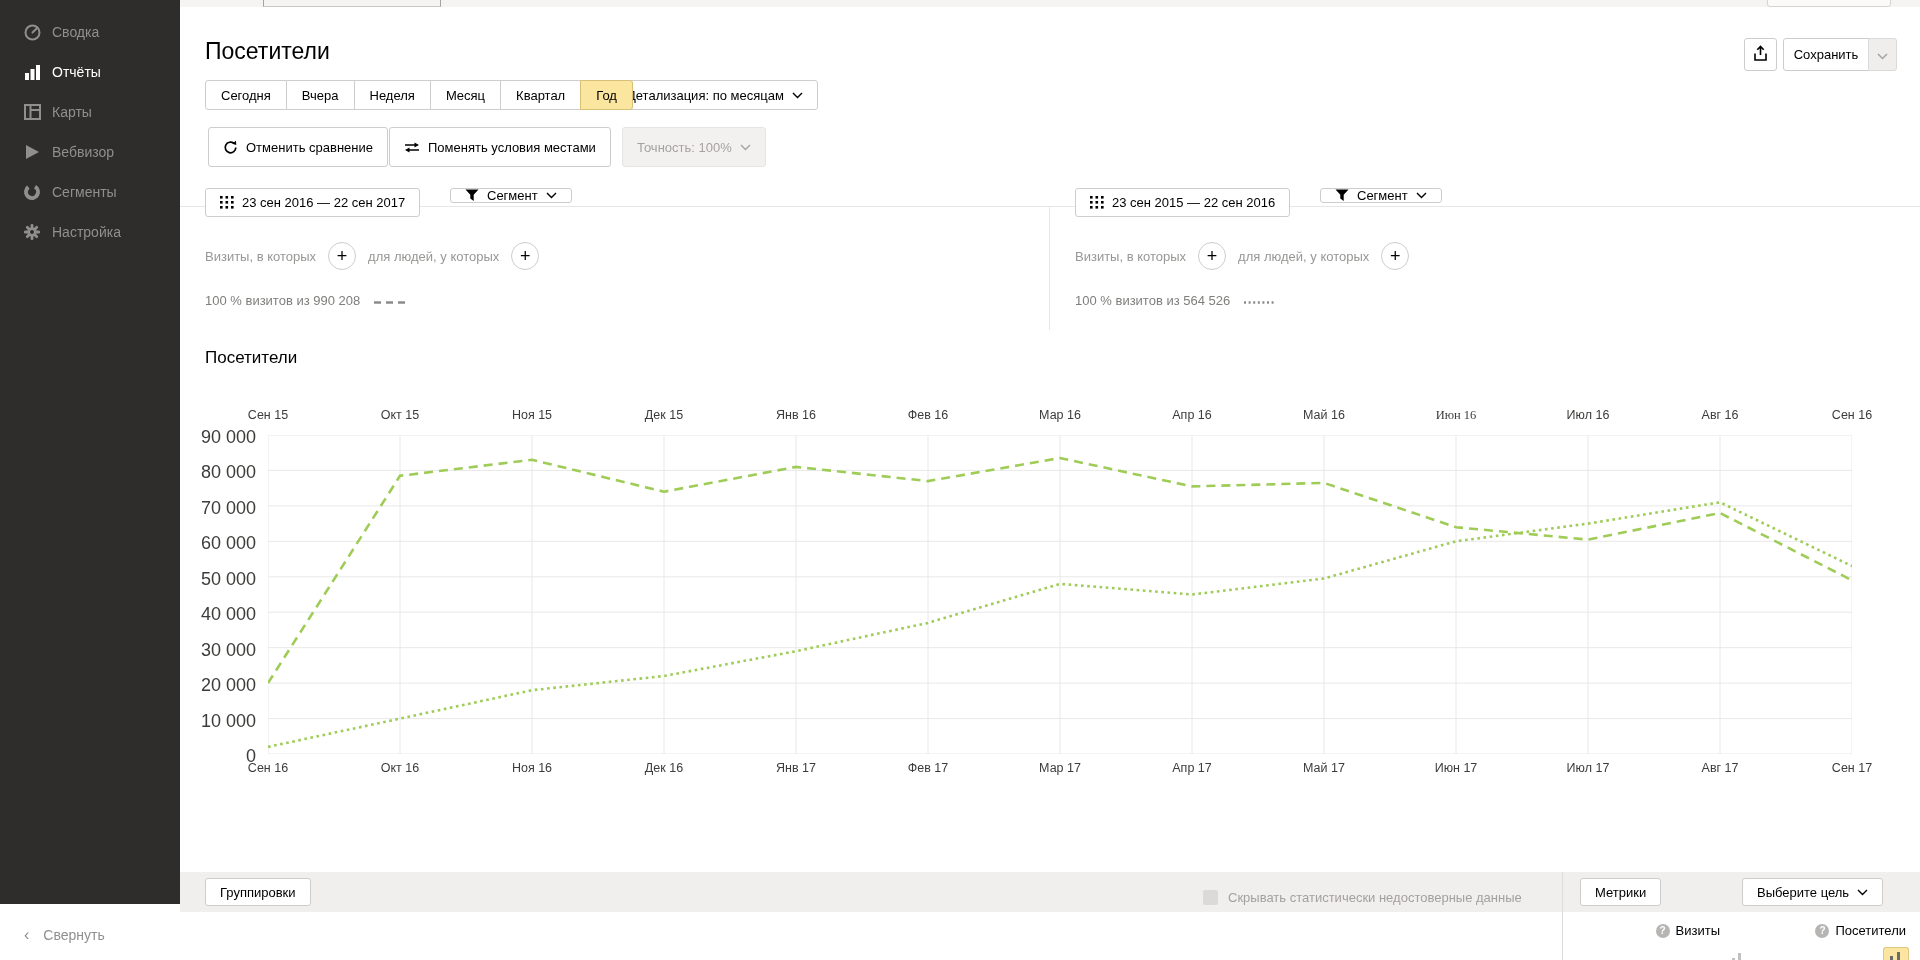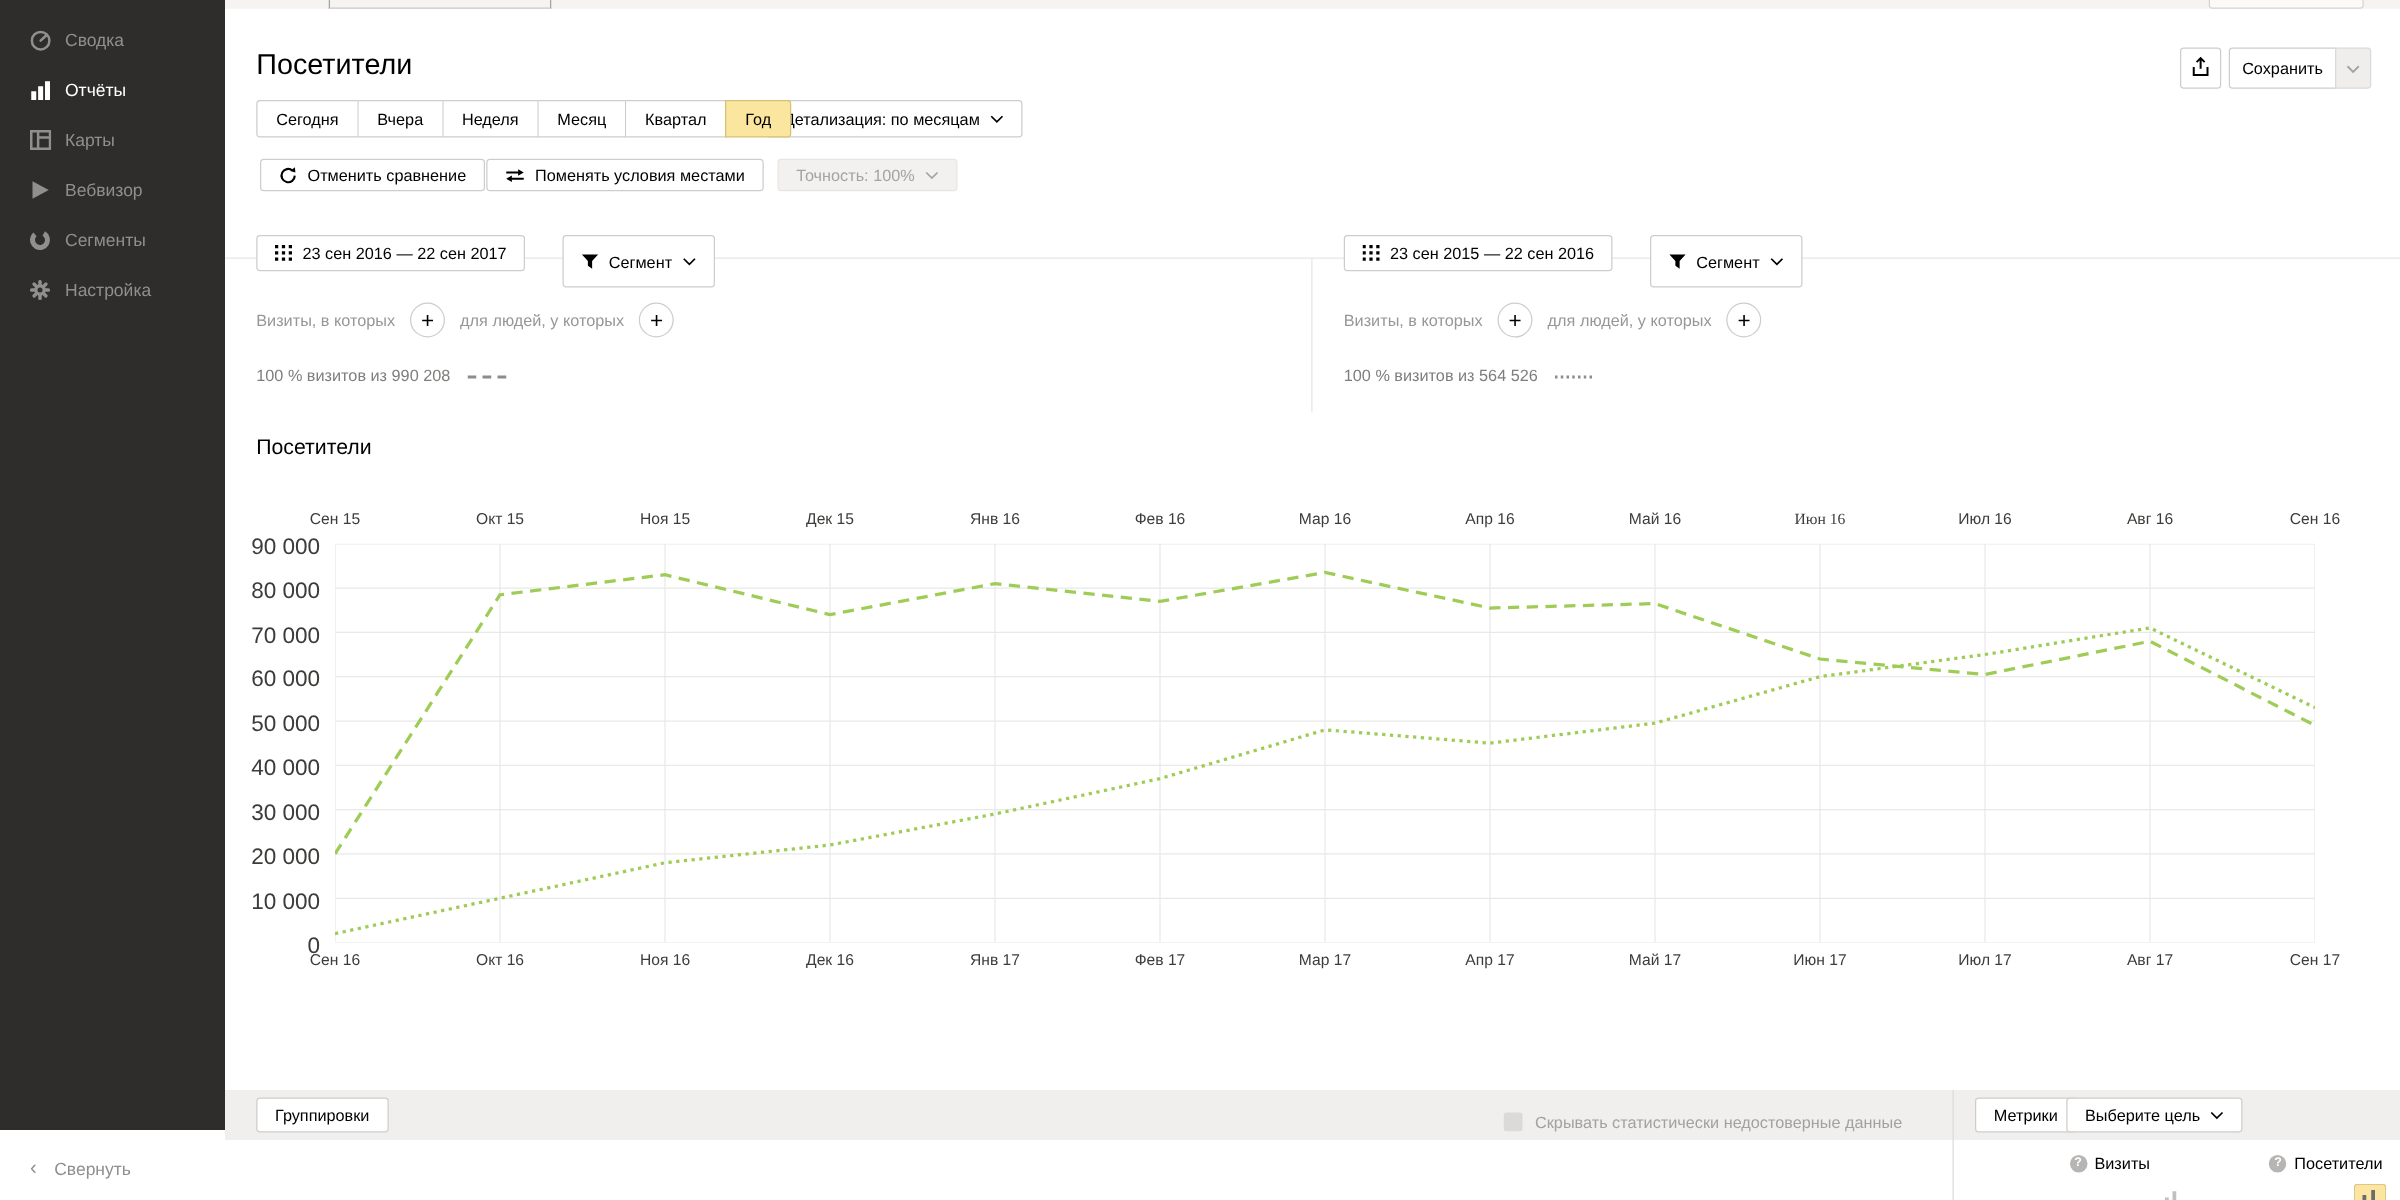--- a/index.html
+++ b/index.html
@@ -15,21 +15,21 @@
   .collapse { position:absolute; left:0; top:920px; width:180px; height:30px; display:flex; align-items:center; cursor:pointer; color:#8f8f8d; }
   .collapse .chv { margin-left:24px; font-size:16px; }
   .collapse .lbl { margin-left:14px; font-size:14px; }
 
   
   .topstrip { position:absolute; left:180px; top:0; width:1740px; height:7px; background:#f5f4f2; }
   .partial-tabs { position:absolute; left:83px; top:0; width:178px; height:7px; border-left:1px solid #a5a3a1; border-right:1px solid #a5a3a1; border-bottom:1px solid #c9c7c5; }
   .partial-btn { position:absolute; left:1587px; top:-2px; width:124px; height:9px; background:#fbfaf8; border:1px solid #d5d3d1; border-radius:0 0 3px 3px; }
 
   
-  .btn { display:inline-flex; align-items:center; justify-content:center; background:#fff; border:1px solid #cfcdcb; border-radius:3px; font-size:13px; color:#000; height:26px; padding:0 14px; cursor:pointer; white-space:nowrap; }
+  .btn { display:inline-flex; align-items:center; justify-content:center; background:#fff; border:1px solid #cfcdcb; border-radius:3px; font-size:13px; color:#000; height:40px; padding:0 14px; cursor:pointer; white-space:nowrap; }
   .btn .mi { margin-right:8px; display:inline-flex; }
   .chev { display:inline-block; margin-left:8px; }
   .chev svg { display:block; }
 
   .page-title { position:absolute; left:205px; top:38px; font-size:23px; color:#000; }
 
   .export-btn { position:absolute; left:1744px; top:38px; width:33px; height:33px; padding:0; }
   .save-btn { position:absolute; left:1783px; top:38px; width:86px; height:33px; border-radius:3px 0 0 3px; }
   .save-chev { position:absolute; left:1868px; top:38px; width:29px; height:33px; background:#f0eeec; border:1px solid #dcdad8; border-radius:0 3px 3px 0; display:flex; align-items:center; justify-content:center; cursor:pointer; }
 
@@ -42,42 +42,42 @@
   .detail-btn { position:absolute; left:612px; top:80px; height:30px; }
   .cancel-btn { position:absolute; left:208px; top:127px; }
   .swap-btn { position:absolute; left:389px; top:127px; }
   .precision-btn { position:absolute; left:622px; top:127px; background:#f3f1ef; border-color:#e7e5e3; color:#a5a3a1; cursor:default; }
 
   .divider-h { position:absolute; left:180px; top:206px; width:1740px; height:1px; background:#e8e6e4; }
   .divider-v { position:absolute; left:1049px; top:207px; width:1px; height:123px; background:#e8e6e4; }
 
   
   .date-btn { position:absolute; top:188px; height:29px; }
-  .segment-btn { position:absolute; top:188px; height:42px; }
+  .segment-btn { position:absolute; top:188px; height:15px; }
   .cond-row { position:absolute; top:242px; height:28px; display:flex; align-items:center; }
   .cond-label { font-size:13px; color:#979795; }
   .plus-btn { width:28px; height:28px; border:1px solid #cfcdcb; border-radius:50%; background:#fff; display:inline-flex; align-items:center; justify-content:center; font-size:18px; font-weight:400; color:#000; cursor:pointer; margin:0 12px; }
   .share-row { position:absolute; top:292px; height:16px; display:flex; align-items:center; }
   .share-label { font-size:13px; color:#7e7e7c; margin-right:14px; }
 
   .chart-title { position:absolute; left:205px; top:348px; font-size:17px; color:#000; }
 
   
   #plot { position:absolute; left:268px; top:435px; }
   .axis-label { position:absolute; font-size:12.5px; color:#3c3c3a; transform:translateX(-50%); white-space:nowrap; }
   .ytick { position:absolute; font-size:18px; color:#3c3c3a; width:70px; text-align:right; left:186px; }
 
   
   .footbar { position:absolute; left:180px; top:872px; width:1740px; height:40px; background:#f1efed; }
   .group-btn { position:absolute; left:205px; top:878px; height:28px; }
   .cb { position:absolute; left:1203px; top:890px; width:15px; height:15px; background:#dcdad8; border-radius:2px; cursor:default; }
   .cb-label { position:absolute; left:1228px; top:890px; font-size:13px; color:#a3a19f; }
   .foot-div { position:absolute; left:1562px; top:872px; width:1px; height:88px; background:#dedcda; }
   .metrics-btn { position:absolute; left:1580px; top:878px; height:28px; }
-  .goal-btn { position:absolute; left:1653px; top:878px; height:28px;padding-left:14px; }
+  .goal-btn { position:absolute; left:1742px; top:878px; height:28px;padding-left:14px; }
 
   .col-head { position:absolute; top:923px; display:flex; align-items:center; font-size:13px; color:#000; cursor:pointer; }
   .help-ic { width:14px; height:14px; border-radius:50%; background:#b7b5b3; color:#fff; font-size:10px; font-weight:bold; display:inline-flex; align-items:center; justify-content:center; margin-right:6px; }
   #col-visits { right:200px; }
   #col-visitors { right:14px; }
 
   .sort-partial-grey { position:absolute; left:1730px; top:950px; width:14px; height:10px; }
   .sort-partial-grey span { position:absolute; bottom:-4px; background:#c2c0be; width:3px; }
   .sort-partial-yellow { position:absolute; left:1883px; top:947px; width:26px; height:13px; background:#fbe5a0; border:1px solid #dfc884; border-bottom:none; border-radius:3px 3px 0 0; }
   .sort-partial-yellow span { position:absolute; bottom:-1px; background:#6b6b69; width:3px; }

